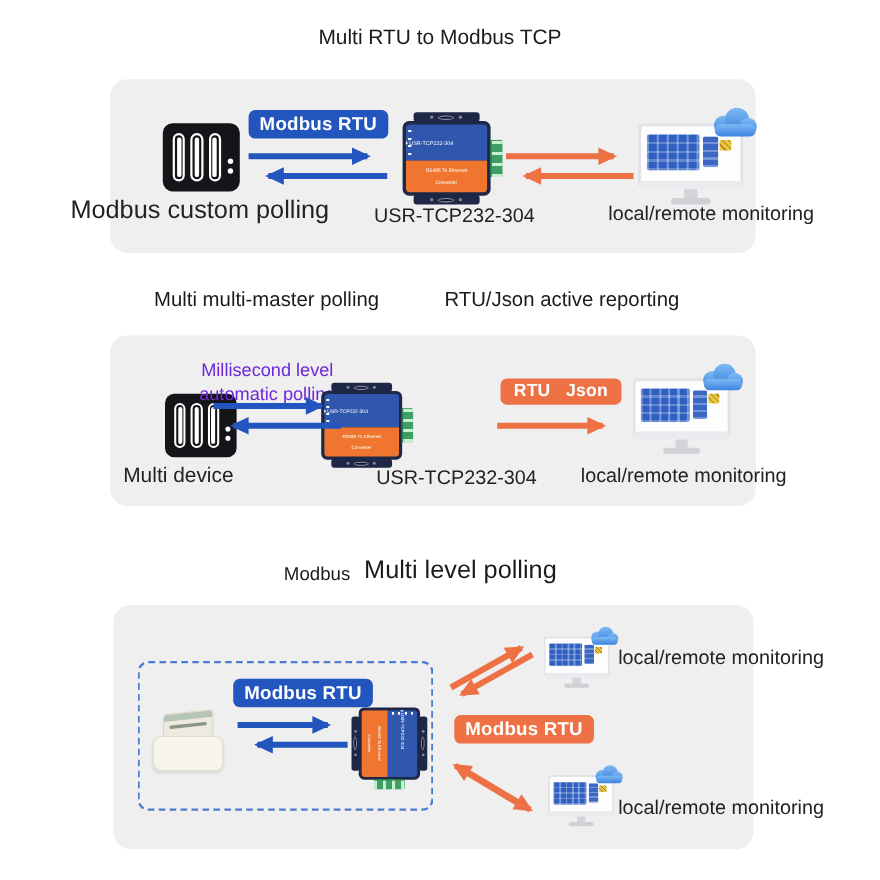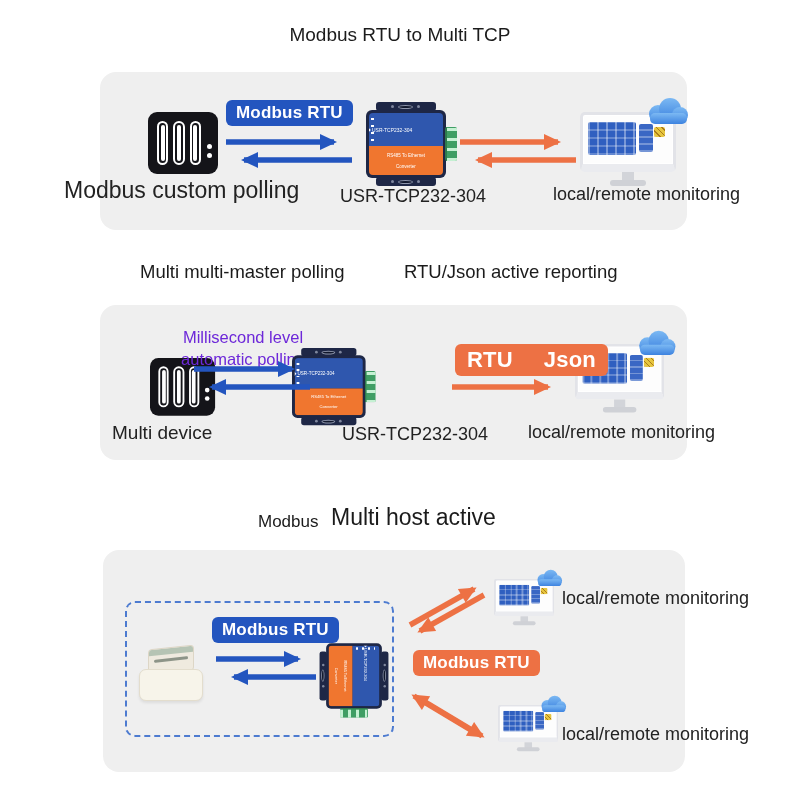--- a/index.html
+++ b/index.html
@@ -17,21 +17,21 @@
   .t2b{left:404px;top:261px;font-size:18.5px;}
   .t3a{left:258px;top:512px;font-size:17px;}
   .t3b{left:331px;top:504px;font-size:23px;}
   .caption{position:absolute;font-size:18px;color:#222;white-space:nowrap;z-index:2;}
 
   
   .badge{position:absolute;color:#fff;font-weight:bold;font-size:17px;padding:3px 10px;
          border-radius:6px;white-space:nowrap;z-index:5;letter-spacing:.2px;}
   .badge--blue{background:#2355bf;}
   .badge--orange{background:#ed7144;}
-  .badge--pair{display:flex;gap:31px;padding:3px 12px;font-size:22px;}
+  .badge--pair{display:flex;gap:14px;padding:3px 12px;font-size:16px;}
 
   
   .note{position:absolute;color:#6d28d9;font-size:16.5px;line-height:1.35;text-align:center;z-index:2;}
 
   
   .server{position:absolute;width:70px;height:62px;background:#141419;border-radius:9px;
           display:flex;align-items:center;padding:7px 6px 7px 9px;gap:5px;box-sizing:border-box;z-index:2;}
   .srv-slot{width:13px;height:44px;border:2.5px solid #fff;border-radius:7px;position:relative;box-sizing:border-box;}
   .srv-slot::after{content:"";position:absolute;left:1.5px;right:1.5px;top:2px;bottom:2px;background:#fff;border-radius:4px;}
   .srv-dots{display:flex;flex-direction:column;gap:4px;margin-left:1px;margin-top:16px;}
@@ -107,21 +107,21 @@
       <marker id="mo" markerUnits="userSpaceOnUse" markerWidth="20" markerHeight="20" refX="16" refY="10" orient="auto">
         <path d="M2,2 L19,10 L2,18 Z" fill="#ed7144"></path>
       </marker>
       <linearGradient id="cg" x1="0" y1="0" x2="0" y2="1">
         <stop offset="0" stop-color="#7cb9f3"></stop>
           <stop offset="1" stop-color="#3d83e0"></stop>
       </linearGradient>
     </defs>
   </svg>
 
-  <div class="title t1">Modbus RTU to Multi TCP</div>
+  <div class="title t1">Multi RTU to Modbus TCP</div>
   <div class="panel" style="left:100px;top:72px;width:587px;height:158px;"></div>
 
   <div class="server" style="left:148px;top:112px;">
     <div class="srv-slot"></div>
     <div class="srv-slot"></div>
     <div class="srv-slot"></div>
     <div class="srv-dots">
         <span class="srv-dot"></span>
         <span class="srv-dot"></span>
       </div>
@@ -265,21 +265,21 @@
         <rect x="6" y="16" width="37" height="11" rx="5"></rect>
       </g>
     </svg>
   </div>
 
   <div class="caption" style="left:112px;top:422px;font-size:19px;">Multi device</div>
   <div class="caption" style="left:342px;top:424px;">USR-TCP232-304</div>
   <div class="caption" style="left:528px;top:422px;">local/remote monitoring</div>
 
   <div class="title t3a">Modbus</div>
-  <div class="title t3b">Multi host active</div>
+  <div class="title t3b">Multi level polling</div>
   <div class="panel" style="left:103px;top:550px;width:582px;height:222px;"></div>
 
   <div class="dashed-box" style="left:125px;top:601px;width:265px;height:132px;"></div>
 
   <div class="printer" style="left:139px;top:645px;">
     <div class="pr-head">
         <div class="pr-stripe"></div>
         <div class="pr-slot"></div>
       </div>
     <div class="pr-body"></div>

